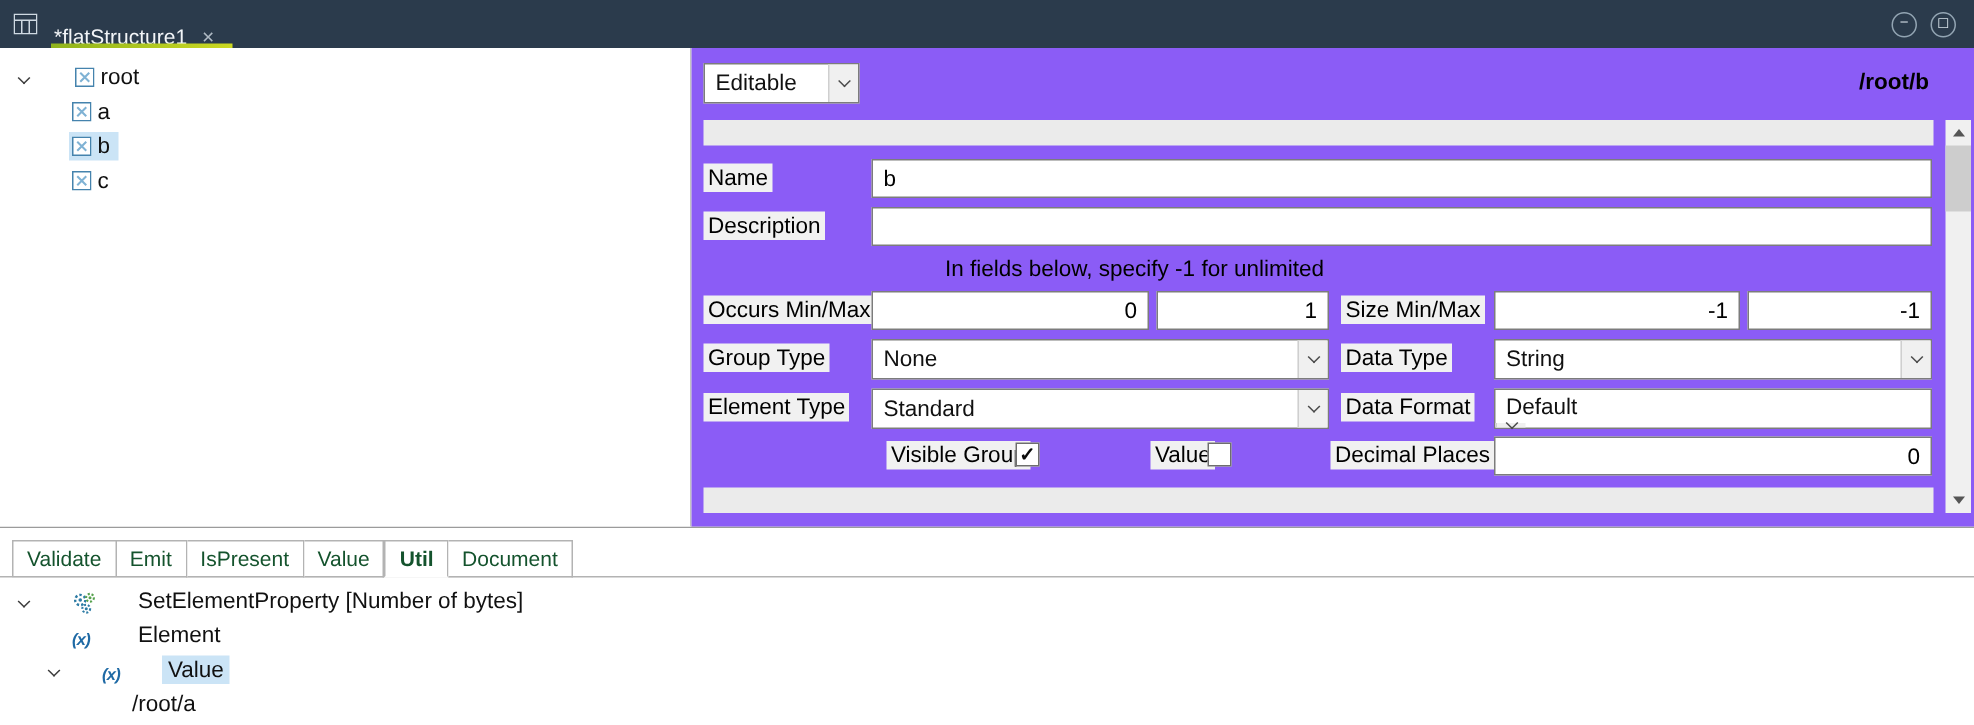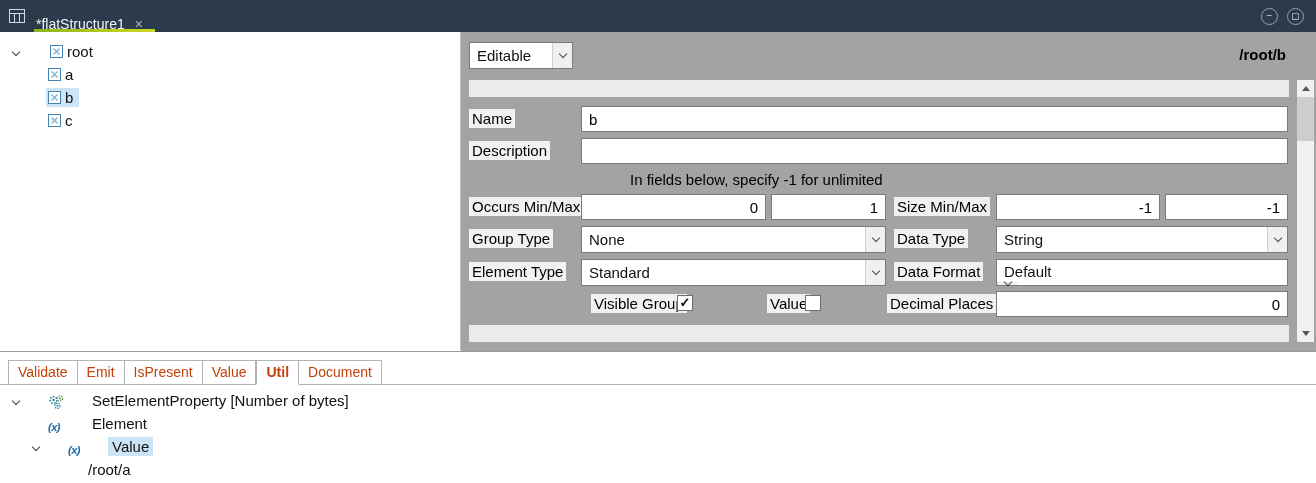--- a/index.html
+++ b/index.html
@@ -12,21 +12,21 @@
   .app-icon { width:34px; display:flex; align-items:center; justify-content:center; }
   .doc-tab { display:flex; align-items:flex-end; padding:0 12px 0 2px; position:relative; font-size:14px; color:#f2f5f8; cursor:default; }
   .doc-tab .underline { position:absolute; left:0; right:0; bottom:0; height:3px; background:linear-gradient(90deg,#8fb31c,#ccd922); }
   .tab-close { color:#aeb9c3; font-size:14px; margin-left:10px; }
   .titlebar-buttons { margin-left:auto; display:flex; gap:9px; padding-right:12px; align-items:center; }
   .circ { width:17px; height:17px; border:1px solid #93a5b3; border-radius:50%; display:flex; align-items:center; justify-content:center; font-size:10px; line-height:1; color:#d3dde5; }
 
   
   .main { display:flex; height:320px; border-bottom:1px solid #9b9b9b; }
   .left-panel { width:461px; border-right:1px solid #c3c3c3; padding-top:6px; background:#fff; }
-  .right-panel { flex:1; position:relative; background:#a3a3a3; }
+  .right-panel { flex:1; position:relative; background:#8b5cf6; }
 
   
   .tree-row { height:23px; display:flex; align-items:flex-end; font-size:15px; white-space:nowrap;gap:20px; }
   .node-box { display:inline-flex; align-items:center; gap:4px; padding:1px 6px 1px 2px; }
   .node-box.selected { background:#cbe4f6; }
   .chev { width:16px; height:16px; display:inline-flex; align-items:center; justify-content:center; flex:none; margin-right:4px; }
   .chev::before { content:""; width:5px; height:5px; border-right:1.5px solid #3c3c3c; border-bottom:1.5px solid #3c3c3c; transform:rotate(45deg); margin-top:-3px; }
   .el-icon { flex:none; display:inline-flex; }
 
   
@@ -47,21 +47,21 @@
   .scrollbar { position:absolute; right:2px; top:48px; width:17px; height:262px; background:#f0f0f0; }
   .sb-btn { height:17px; display:flex; align-items:center; justify-content:center; }
   .sb-up::before { content:""; border-left:4px solid transparent; border-right:4px solid transparent; border-bottom:5px solid #555; }
   .sb-down { position:absolute; bottom:0; left:0; width:17px; }
   .sb-down::before { content:""; border-left:4px solid transparent; border-right:4px solid transparent; border-top:5px solid #555; }
   .sb-thumb { position:absolute; top:17px; left:0; width:17px; height:44px; background:#cdcdcd; }
 
   
   .bottom-panel { height:130px; background:#fff; }
   .tabbar { display:flex; align-items:flex-end; padding:8px 0 0 8px; border-bottom:1px solid #b3b3b3; }
-  .tab { border:1px solid #b3b3b3; margin-bottom:-1px; padding:3px 9px 4px; font-size:14px; background:#fff; color:#c2410c; }
+  .tab { border:1px solid #b3b3b3; margin-bottom:-1px; padding:3px 9px 4px; font-size:14px; background:#fff; color:#14532d; }
   .tab + .tab { border-left:none; }
   .tab.selected { font-weight:700; border-bottom-color:#fff; border-left:1px solid #b3b3b3; }
   .b-tree { padding-top:2px; }
   .b-label { padding:1px 4px; }
   .b-label.selected { background:#cbe4f6; }
   .var-icon { color:#1f6aa5; font-style:italic; font-size:11px; font-weight:700; width:20px; flex:none; letter-spacing:-0.5px; }
   .gears { width:20px; flex:none; display:inline-flex; }
 </style>
 </head>
 <body>

